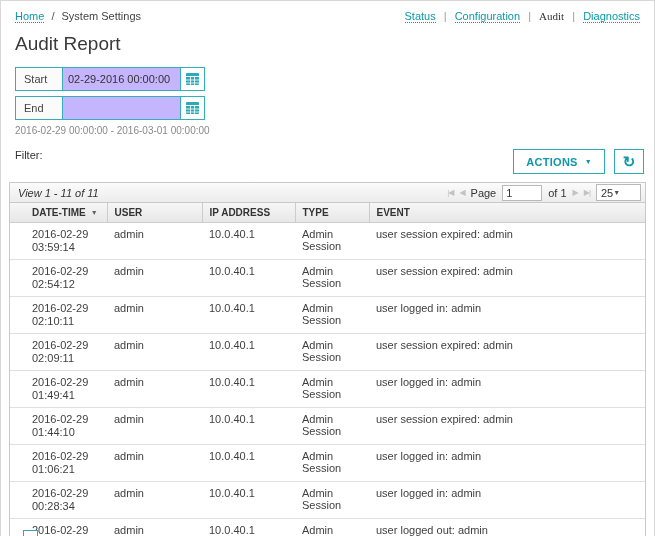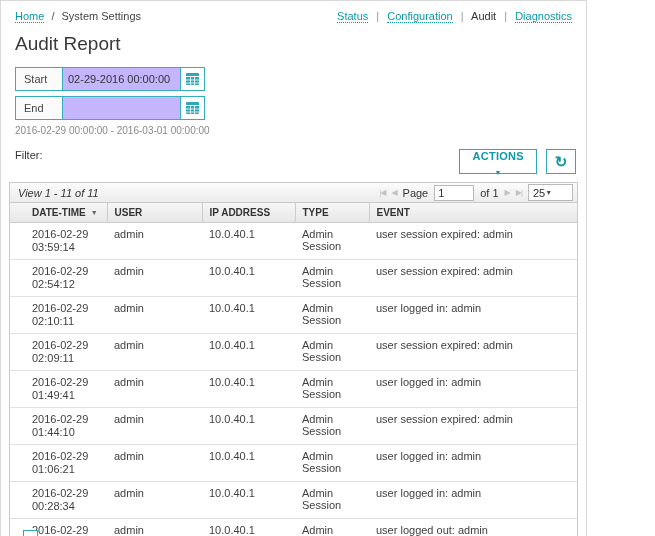--- a/index.html
+++ b/index.html
@@ -1,27 +1,27 @@
 <!DOCTYPE html>
 <html><head>
 <meta charset="utf-8">
 <style>
   * { box-sizing: border-box; margin: 0; padding: 0; }
   html, body { width: 655px; height: 536px; }
   body { font-family: "Liberation Sans", sans-serif; background: #fff; }
-  .page { position: relative; width: 587px; height: 536px; background: #fff;
+  .page { position: relative; width: 655px; height: 536px; background: #fff;
           border: 1px solid #d8d8d8; border-bottom: none; overflow: hidden; padding: 0 8px; }
 
   .topbar { display: flex; justify-content: space-between; align-items: flex-start;
             padding: 9px 6px 0 6px; font-size: 11px; }
   .link { color: #0d98a7; text-decoration: none; border-bottom: 1px dotted #0d98a7; cursor: pointer; }
   .crumb-sep { color: #555; margin: 0 4px; }
   .crumb-current { color: #444; }
   .nav-sep { color: #999; margin: 0 5px; }
-  .nav-current { color: #333; }
+  .nav-current { color: #333; font-family: Liberation Serif, serif; }
 
   .title { font-size: 19px; font-weight: 400; color: #3a3a3a; margin: 11px 6px 12px 6px; }
 
   .date-box { display: flex; align-items: stretch; width: 190px; height: 24px;
               border: 1px solid #35aebc; margin: 0 0 5px 6px; background: #c4b5fd; }
   .date-label { width: 47px; display: flex; align-items: center; padding-left: 8px;
                 font-size: 11px; color: #444; border-right: 1px solid #35aebc; background: #fbfbfb; }
   .date-input { flex: 1; min-width: 0; border: none; outline: none; font-size: 11px;
                 color: #333; padding: 0 5px; font-family: inherit; background: transparent; }
   .cal-btn { width: 24px; border: none; border-left: 1px solid #35aebc; background: #fff;
@@ -31,21 +31,21 @@
 
   .filter-row { display: flex; align-items: flex-start; margin: 13px 0 8px 6px; }
   .filter-label { font-size: 11px; color: #333; margin-right: 7px; }
   .select { width: 185px; height: 23px; border: 1px solid #b9b9b9; background: #fff;
             display: flex; align-items: center; justify-content: space-between;
             padding: 0 7px; font-size: 11px; color: #333; cursor: pointer; }
   .caret { font-size: 7px; color: #555; line-height: 1; }
   .spacer { flex: 1; }
   .actions-btn { height: 25px; padding: 0 12px; background: #fff; border: 1px solid #2fa9b8;
                  color: #0d98a7; font-size: 11px; font-weight: bold; letter-spacing: .3px;
-                 display: flex; align-items: center; gap: 7px; cursor: pointer; font-family: inherit; flex-direction: column; }
+                 display: flex; align-items: center; gap: 7px; cursor: pointer; font-family: inherit; }
   .actions-btn .caret { color: #0d98a7; }
   .refresh-btn { height: 25px; width: 30px; margin-left: 9px; margin-right: 2px; background: #fff;
                  border: 1px solid #2fa9b8; color: #0d98a7; display: flex; align-items: center;
                  justify-content: center; cursor: pointer; }
   .refresh-glyph { font-size: 15px; font-weight: bold; line-height: 1; }
 
   .grid { border: 1px solid #c9c9c9; }
   .grid-toolbar { height: 20px; background: linear-gradient(#fbfbfb, #ececec);
                   border-bottom: 1px solid #c9c9c9; display: flex; align-items: center;
                   justify-content: space-between; padding: 0 4px 0 8px; }

